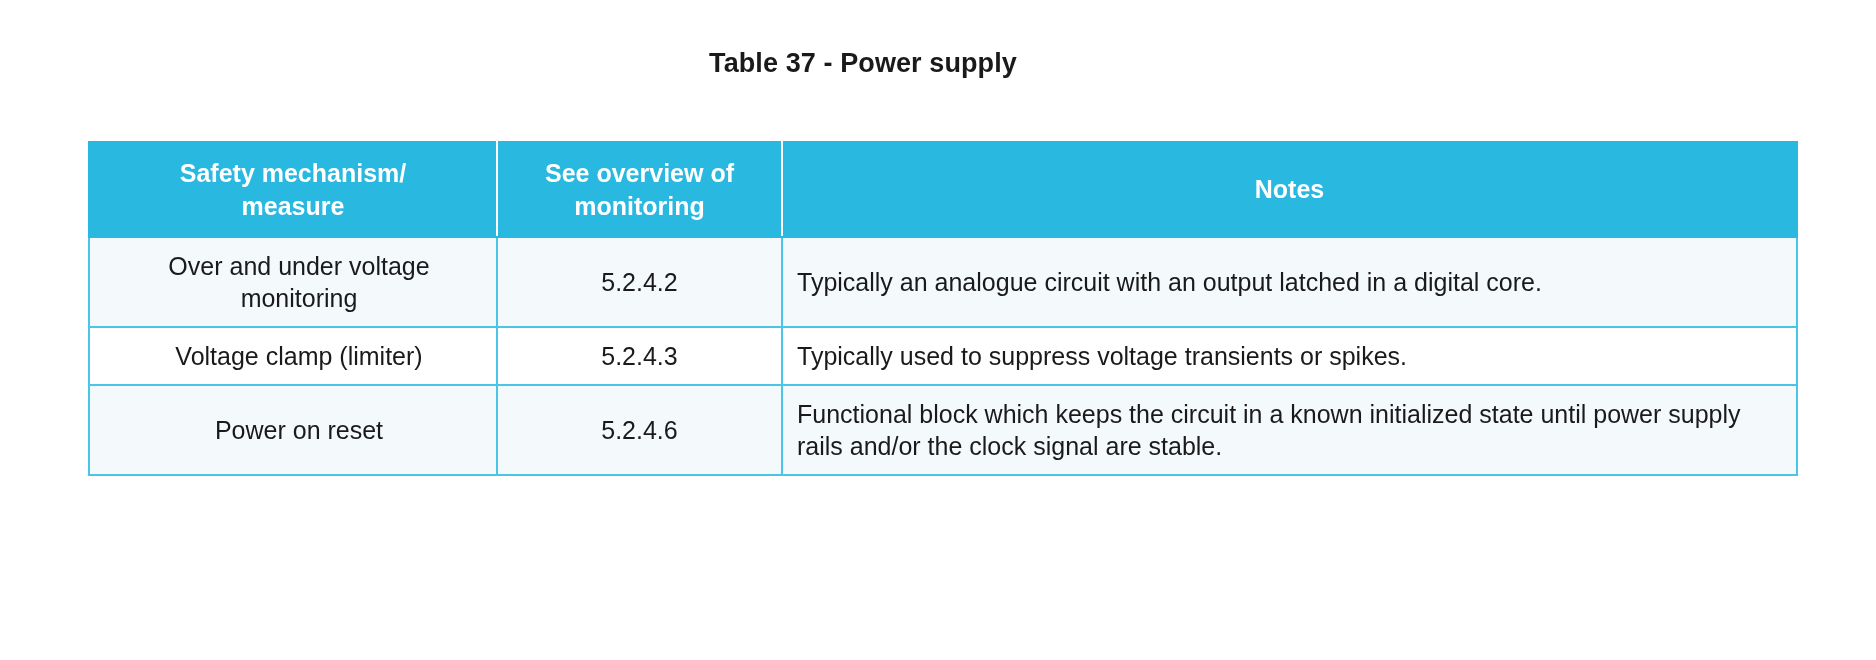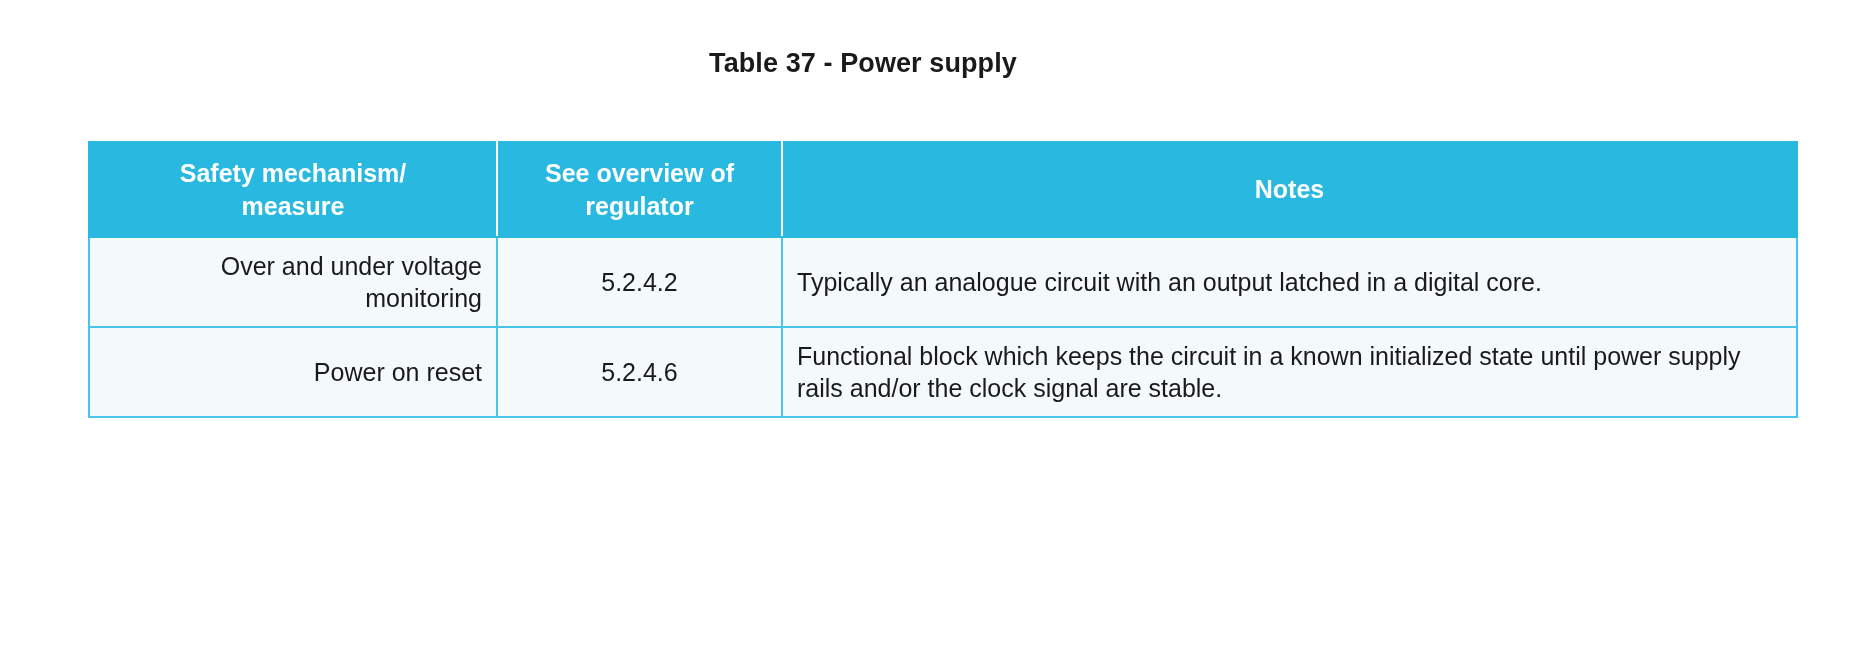--- a/index.html
+++ b/index.html
@@ -73,21 +73,21 @@
     font-size: 25px;
     line-height: 1.3;
   }
   table.spec-table thead th.th-first { border-left-color: #29b8e0; }
   table.spec-table thead th.th-last  { border-right-color: #29b8e0; }
 
   table.spec-table tbody tr.row-odd td { background: #f4f9fb; }
   table.spec-table tbody tr.row-even td { background: #ffffff; }
 
   td.col-mech {
-    text-align: right;
+    text-align: center;
     padding: 12px 14px 12px 26px;
   }
   td.col-ref {
     text-align: center;
     padding: 12px 20px;
   }
   td.col-notes {
     text-align: left;
     padding: 12px 14px 12px 14px;
   }
@@ -109,30 +109,35 @@
           <col class="c3">
       </colgroup>
       <thead>
         <tr>
           <th class="th-first">
             <span class="nowrap-line">Safety mechanism/</span>
             <span class="nowrap-line">measure</span>
           </th>
           <th>
             <span class="nowrap-line">See overview of</span>
-            <span class="nowrap-line">regulator</span>
+            <span class="nowrap-line">monitoring</span>
           </th>
           <th class="th-last">Notes</th>
         </tr>
       </thead>
       <tbody>
         <tr class="row-odd">
           <td class="col-mech">Over and under voltage monitoring</td>
           <td class="col-ref">5.2.4.2</td>
           <td class="col-notes">Typically an analogue circuit with an output latched in a digital core.</td>
+        </tr>
+        <tr class="row-even">
+          <td class="col-mech">Voltage clamp (limiter)</td>
+          <td class="col-ref">5.2.4.3</td>
+          <td class="col-notes">Typically used to suppress voltage transients or spikes.</td>
         </tr>
         <tr class="row-odd">
           <td class="col-mech">Power on reset</td>
           <td class="col-ref">5.2.4.6</td>
           <td class="col-notes">Functional block which keeps the circuit in a known initialized state until power supply rails and/or the clock signal are stable.</td>
         </tr>
       </tbody>
     </table>
   </div>
 

